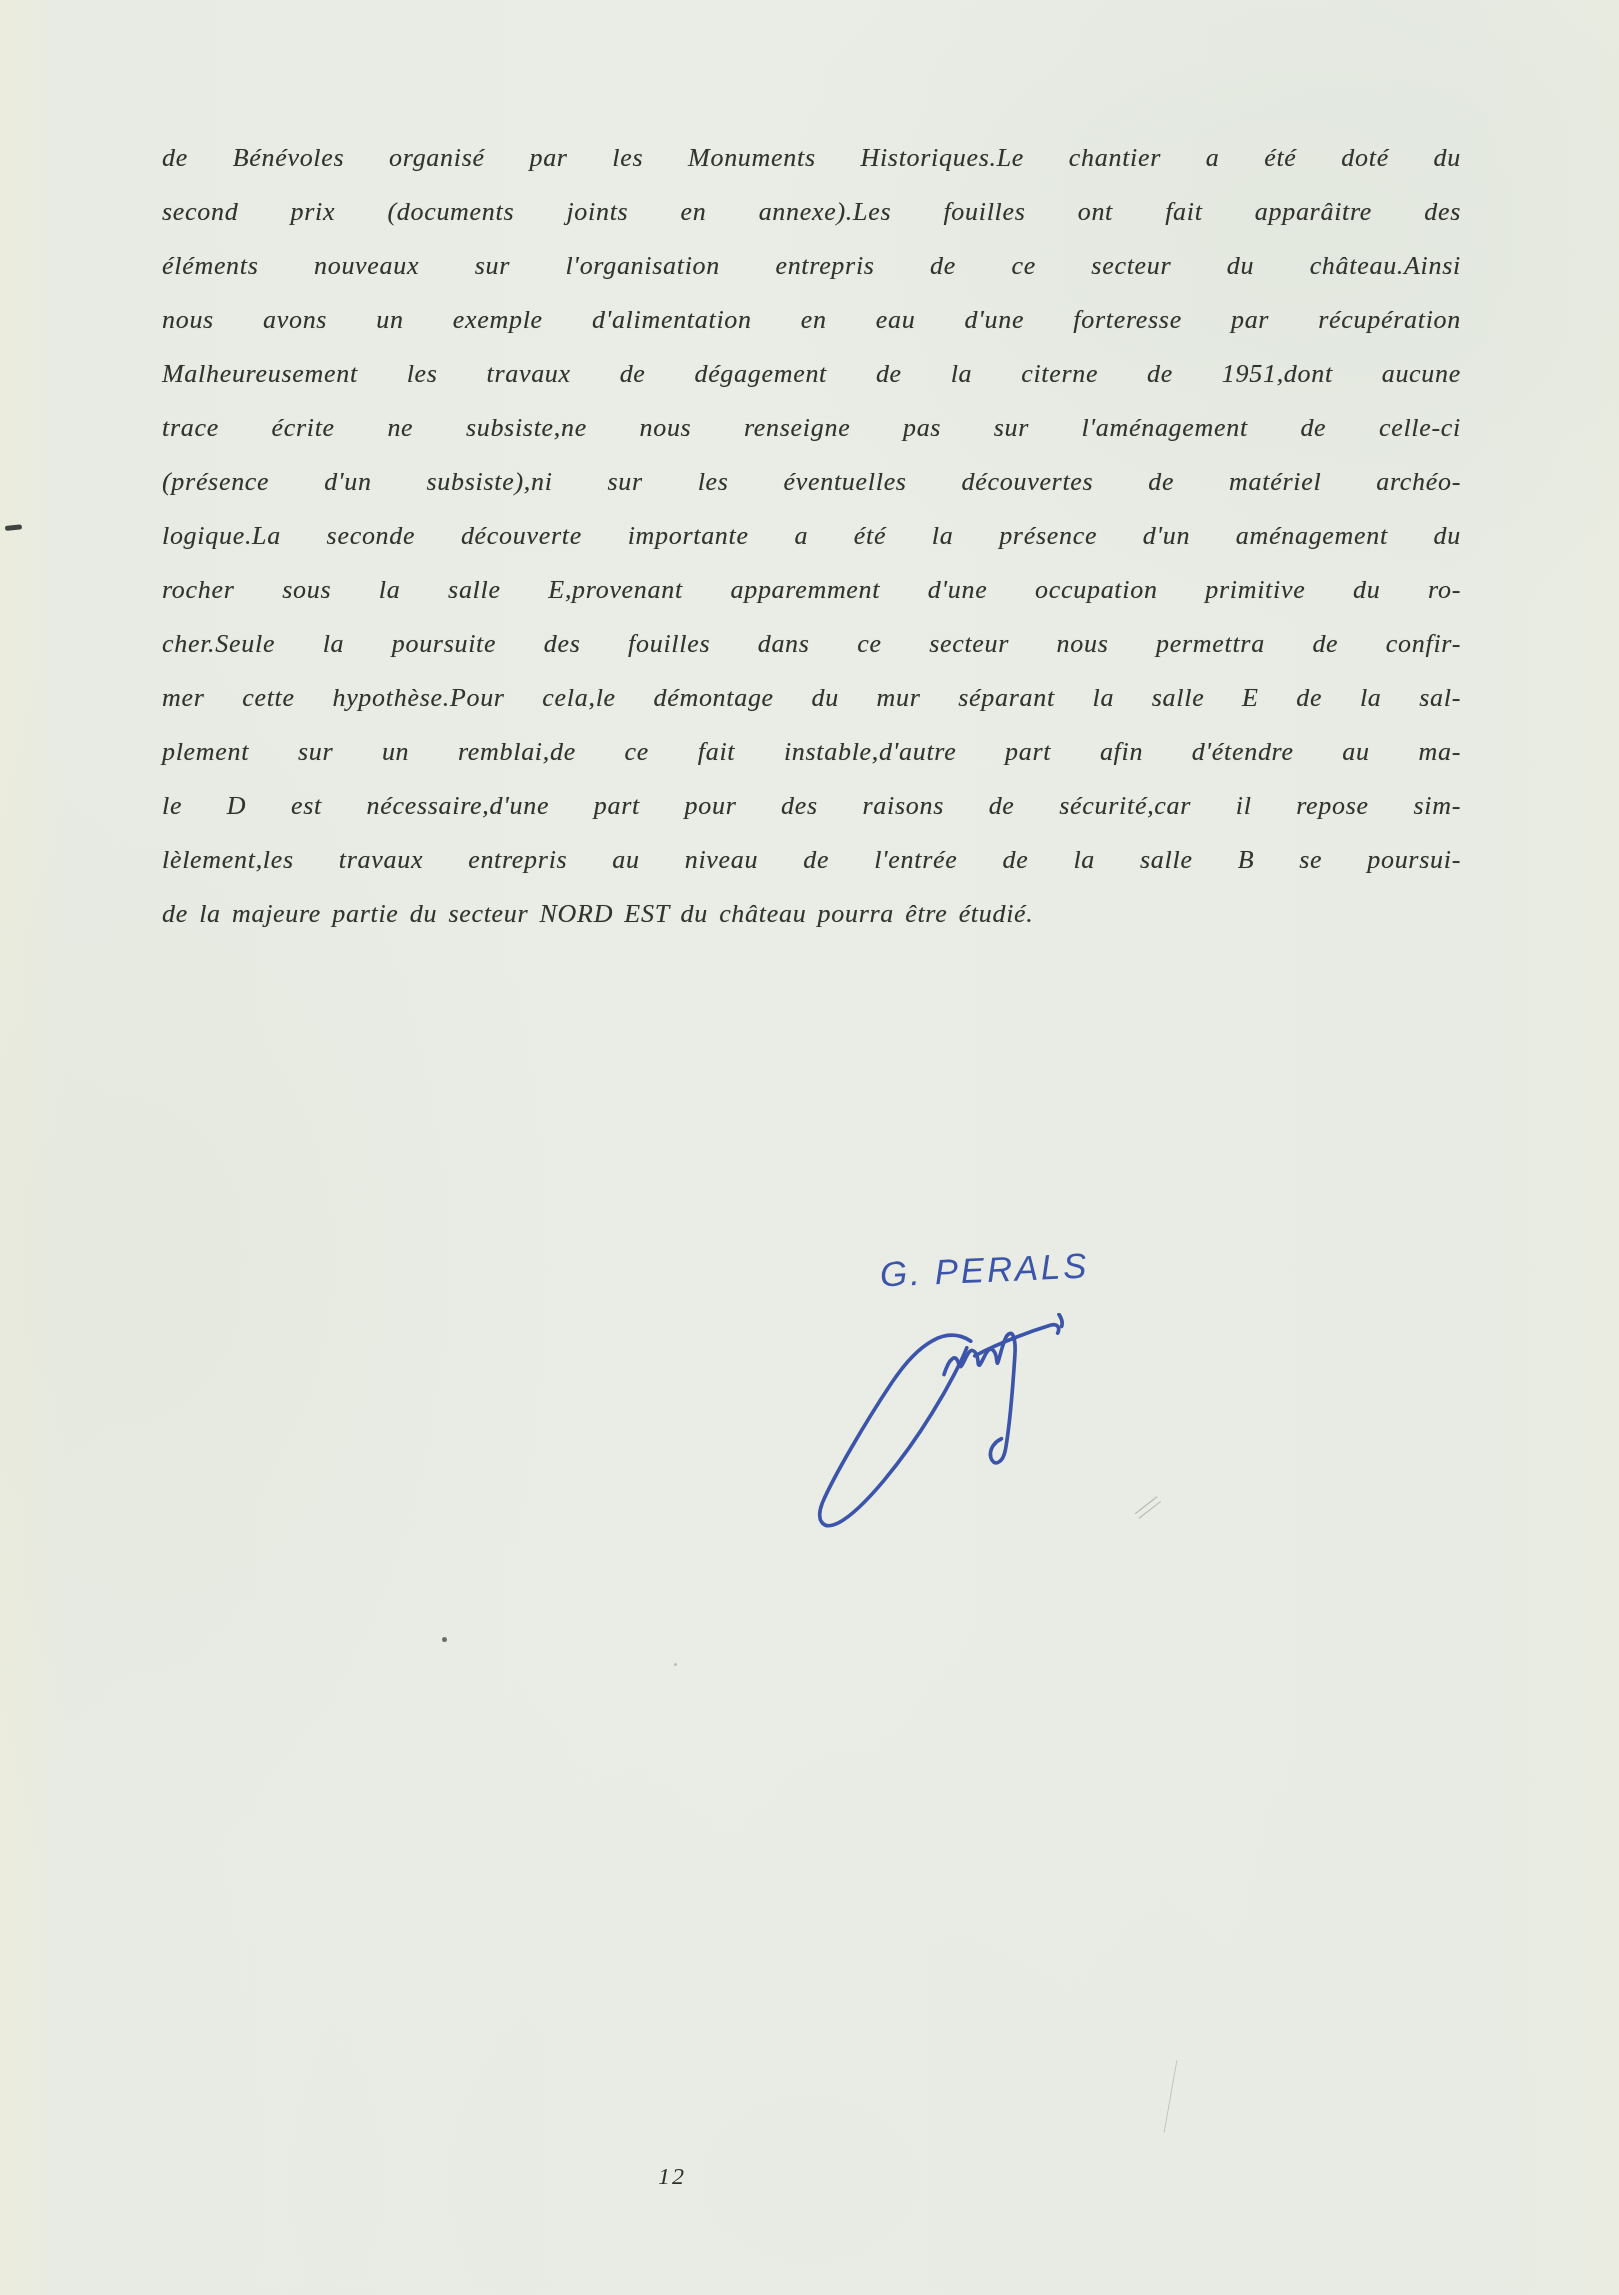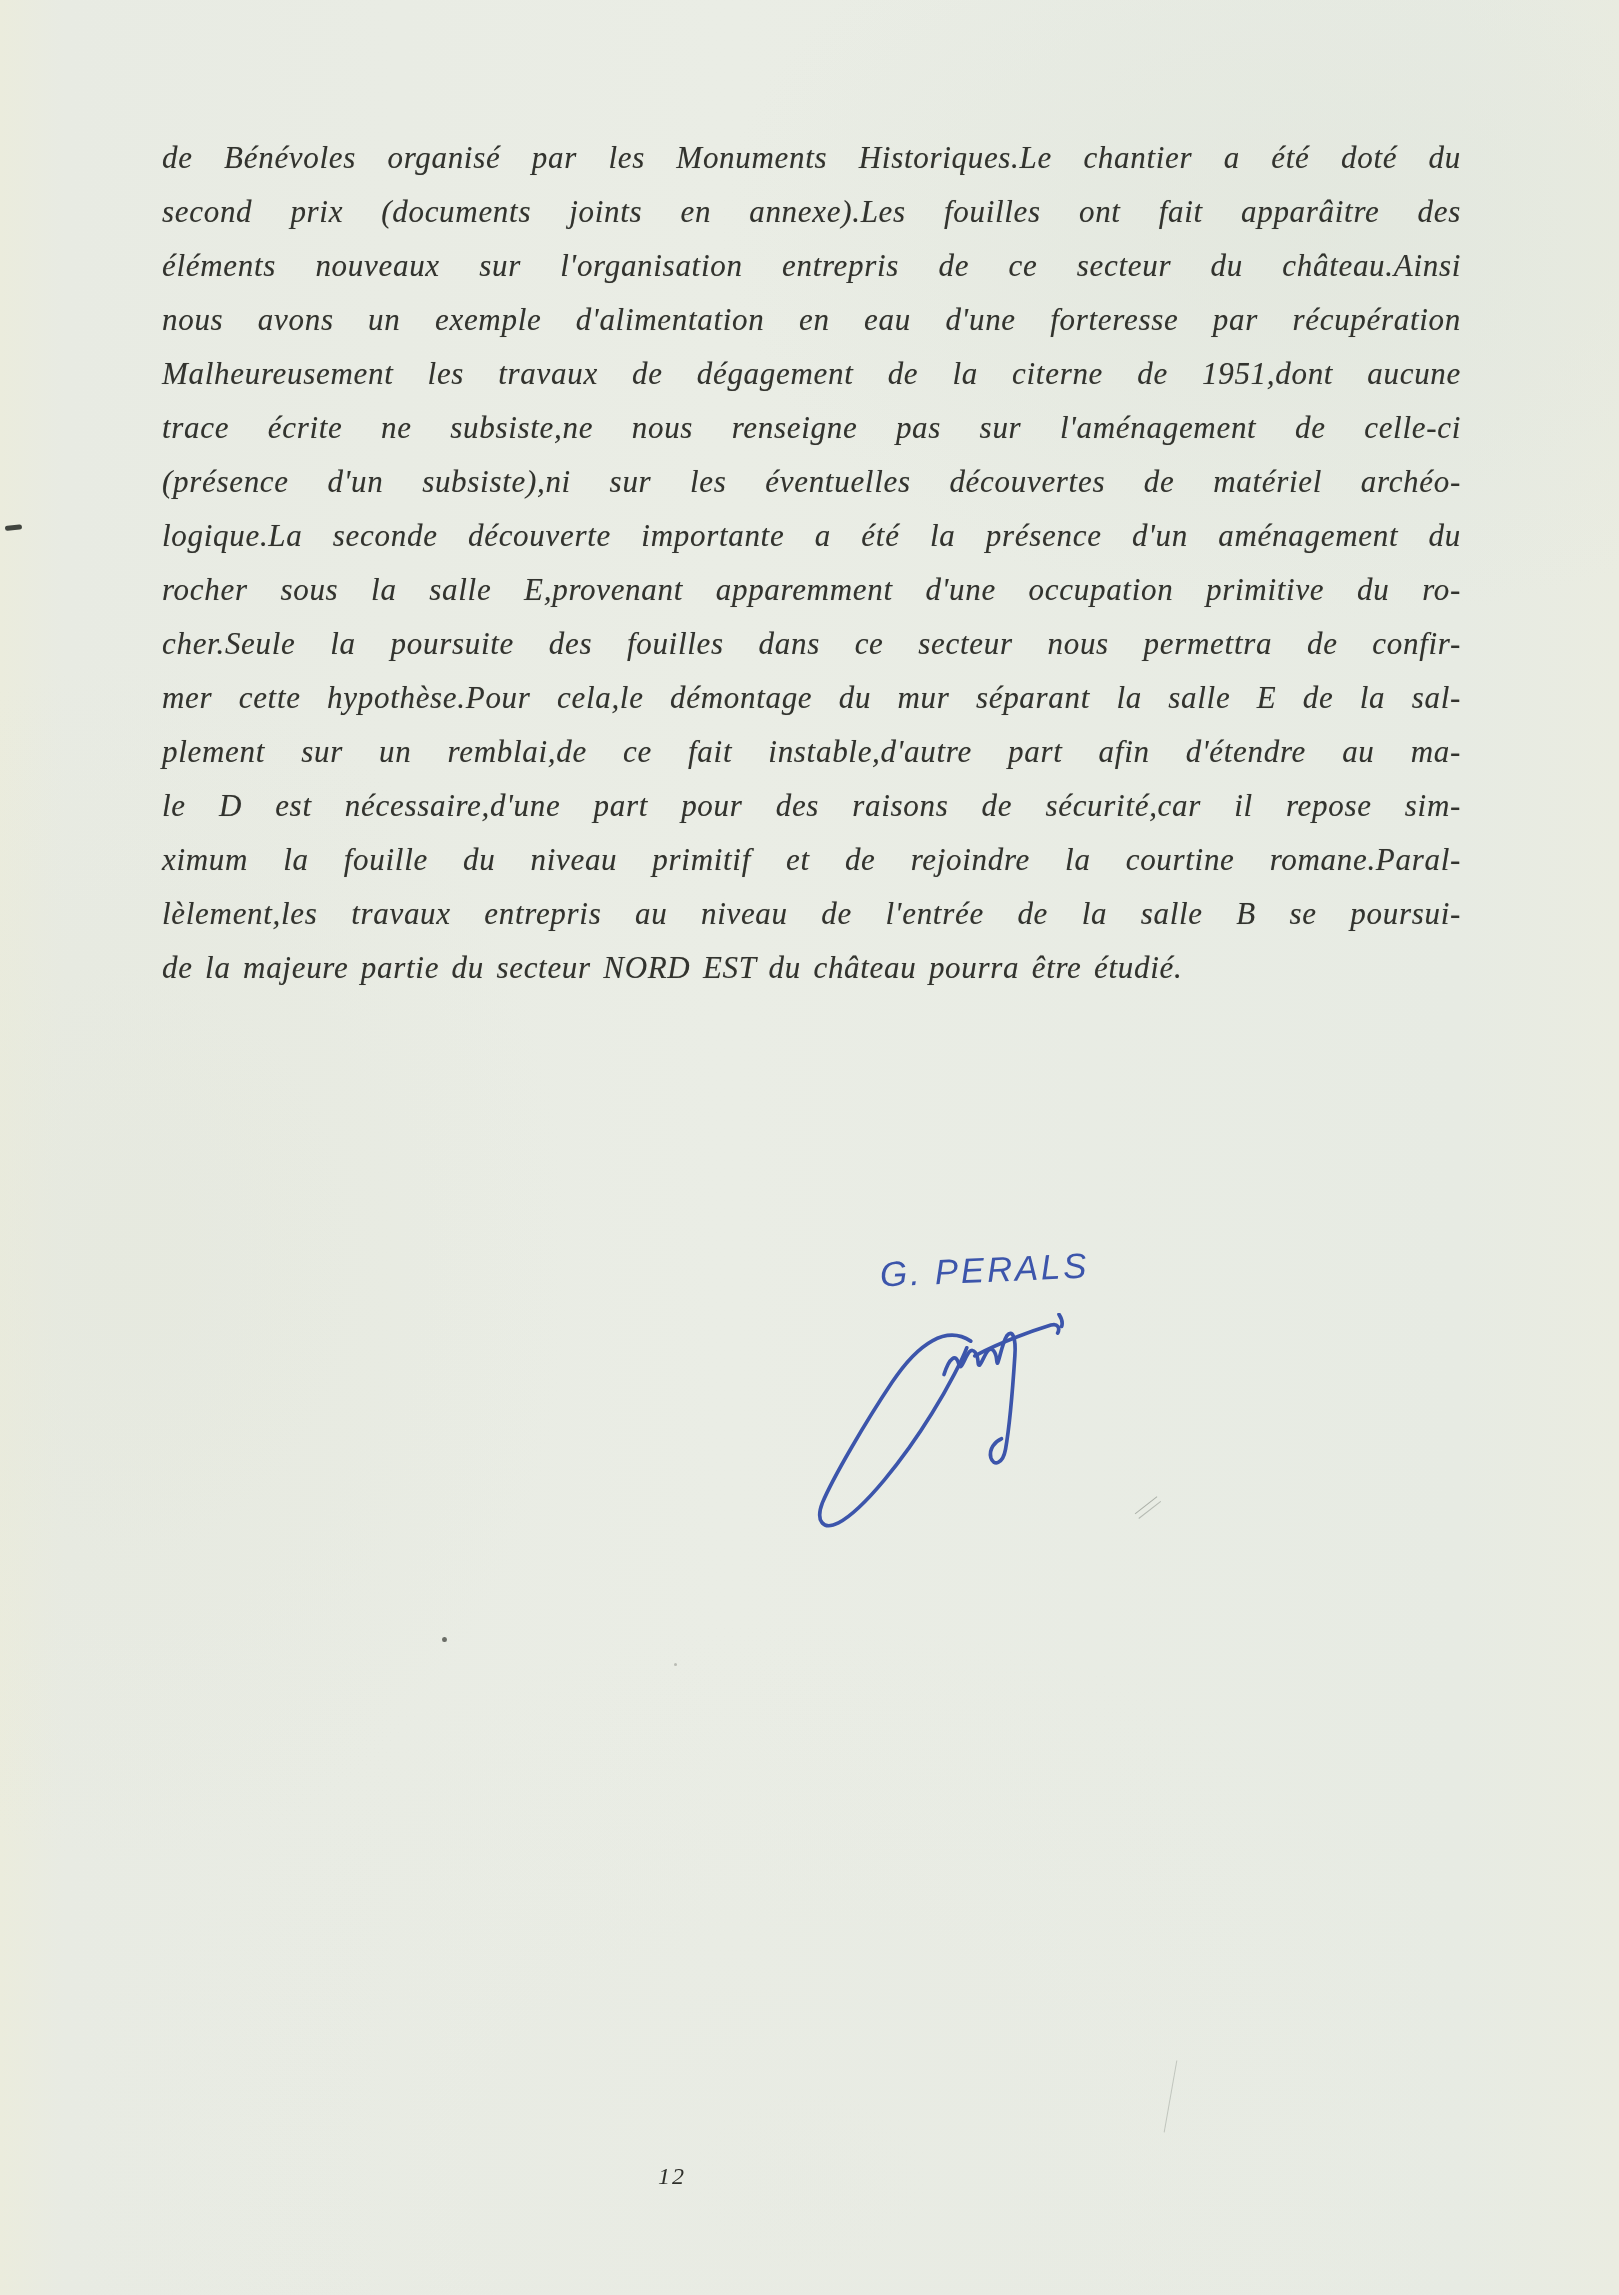--- a/index.html
+++ b/index.html
@@ -12,21 +12,21 @@
       radial-gradient(935px 601px at 82% 10%, rgba(224,229,219,0.55), rgba(224,229,219,0) 65%),
       radial-gradient(734px 1002px at 8% 55%, rgba(228,231,219,0.5), rgba(228,231,219,0) 60%),
       radial-gradient(1068px 801px at 50% 95%, rgba(231,234,226,0.6), rgba(231,234,226,0) 70%),
       linear-gradient(90deg, #ebecdd 0%, #e8ebe3 4%, #eaede5 45%, #e7ebe3 90%, #eaece1 100%);
     font-family:"Liberation Serif", serif;
   }
   .textblock{
     position:absolute;
     left:162px; top:131px; width:1299px;
     font-style:italic;
-    font-size:31px;
+    font-size:26px;
     line-height:54px;
     letter-spacing:0.7px;
     word-spacing:4px;
     color:#32332e;
     text-shadow:0 0 0.7px rgba(46,47,42,0.35);
   }
   .line{
     height:54px;
     white-space:nowrap;
     text-align:justify;
@@ -108,21 +108,20 @@
     <div class="line">nous avons un exemple d'alimentation en eau d'une forteresse par récupération</div>
     <div class="line">Malheureusement les travaux de dégagement de la citerne de 1951,dont aucune</div>
     <div class="line">trace écrite ne subsiste,ne nous renseigne pas sur l'aménagement de celle-ci</div>
     <div class="line">(présence d'un subsiste),ni sur les éventuelles découvertes de matériel archéo-</div>
     <div class="line">logique.La seconde découverte importante a été la présence d'un aménagement du</div>
     <div class="line">rocher sous la salle E,provenant apparemment d'une occupation primitive du ro-</div>
     <div class="line">cher.Seule la poursuite des fouilles dans ce secteur nous permettra de confir-</div>
     <div class="line">mer cette hypothèse.Pour cela,le démontage du mur séparant la salle E de la sal-</div>
     <div class="line">plement sur un remblai,de ce fait instable,d'autre part afin d'étendre au ma-</div>
     <div class="line">le D est nécessaire,d'une part pour des raisons de sécurité,car il repose sim-</div>
-    <div class="line">ximum la fouille du niveau primitif et de rejoindre la courtine romane.Paral-</div>
     <div class="line">lèlement,les travaux entrepris au niveau de l'entrée de la salle B se poursui-</div>
     <div class="line last">de la majeure partie du secteur NORD EST du château pourra être étudié.</div>
   </div>
 
   <div class="sig-name">G. PERALS</div>
 
   <svg class="sig-svg" viewBox="0 0 380 335" xmlns="http://www.w3.org/2000/svg">
     <g fill="none" stroke="#3c55ab" stroke-width="5.5" stroke-linecap="round" stroke-linejoin="round">
       <path d="M 236 42
                C 200 18, 158 44, 118 104

